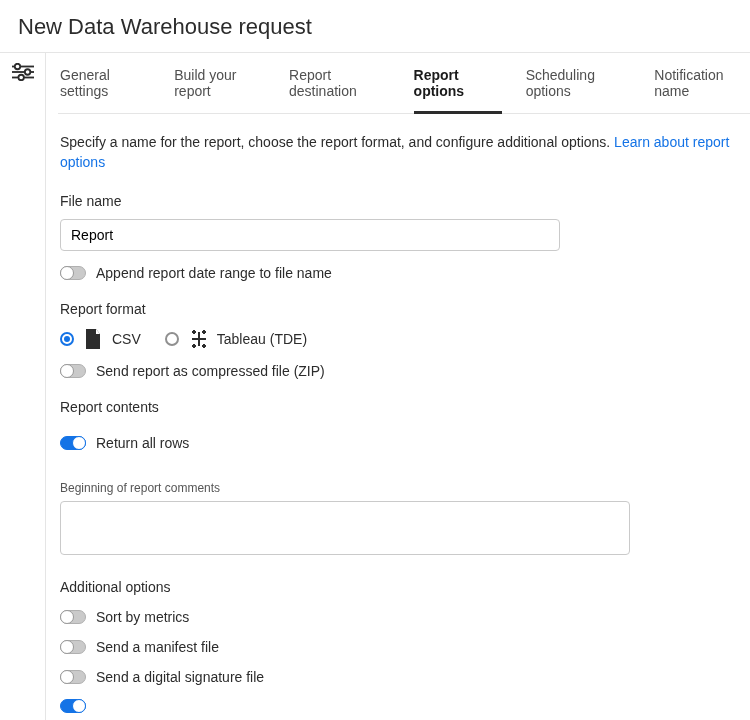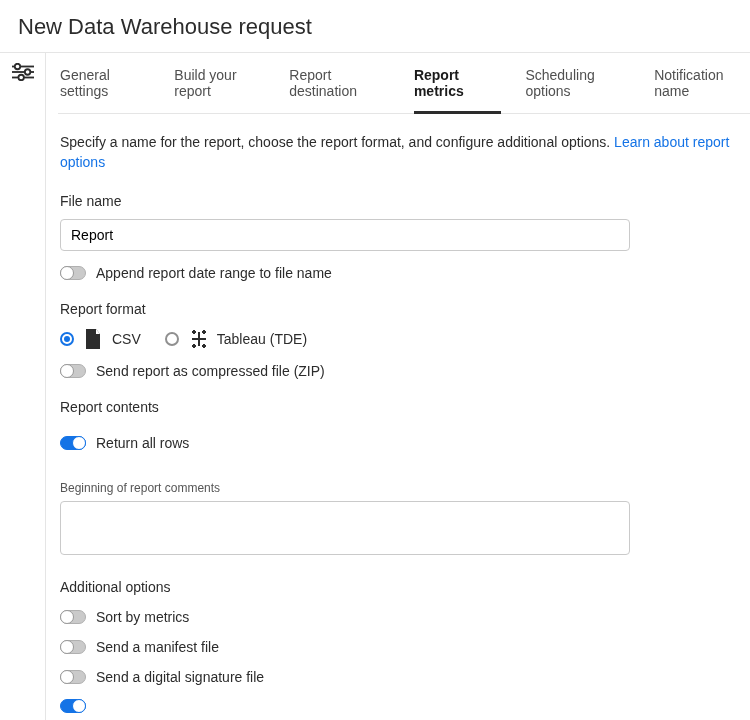--- a/index.html
+++ b/index.html
@@ -10,21 +10,21 @@
   .left-rail { width: 46px; border-right: 1px solid #e5e5e5; padding-top: 8px; display: flex; justify-content: center; }
   .left-rail svg { margin-top: 2px; }
   .main { flex: 1; padding: 0 0 24px 12px; }
   .tabs { display: flex; gap: 24px; padding: 14px 0 0 2px; border-bottom: 1px solid #e5e5e5; }
   .tab { font-size: 14px; color: #505050; padding-bottom: 12px; cursor: pointer; }
   .tab.active { color: #1b1b1b; font-weight: 600; border-bottom: 3px solid #2c2c2c; margin-bottom: -1px; }
   .body { padding: 18px 14px 0 2px; }
   .intro { font-size: 14px; color: #2c2c2c; line-height: 1.45; }
   .intro a { color: #1473e6; text-decoration: none; }
   .section-label { font-size: 14px; font-weight: 400; margin-top: 20px; }
-  .text-input { width: 570px; max-width: 95%; margin-top: 10px; padding: 7px 10px; font-size: 14px; border: 1px solid #cacaca; border-radius: 4px; background: #fff; }
+  .text-input { width: 500px; max-width: 95%; margin-top: 10px; padding: 7px 10px; font-size: 14px; border: 1px solid #cacaca; border-radius: 4px; background: #fff; }
   .row { display: flex; align-items: center; gap: 10px; margin-top: 14px; font-size: 14px; }
   .toggle { position: relative; width: 26px; height: 14px; border-radius: 8px; background: #cacaca; flex-shrink: 0; cursor: pointer; border: 1px solid #b0b0b0; }
   .toggle .knob { position: absolute; top: -1px; left: -1px; width: 14px; height: 14px; border-radius: 50%; background: #fff; border: 1px solid #999; }
   .toggle.on { background: #1473e6; border-color: #1473e6; }
   .toggle.on .knob { left: auto; right: -1px; border-color: #1473e6; }
   .radio-row { display: flex; align-items: center; gap: 10px; margin-top: 12px; }
   .radio { width: 14px; height: 14px; border: 2px solid #909090; border-radius: 50%; position: relative; cursor: pointer; flex-shrink: 0; }
   .radio.selected { border-color: #1473e6; }
   .radio.selected::after { content: ""; position: absolute; width: 6px; height: 6px; background: #1473e6; border-radius: 50%; top: 2px; left: 2px; }
   .fmt-icon { width: 18px; height: 20px; flex-shrink: 0; }
@@ -51,21 +51,21 @@
         <circle cx="10" cy="15" r="3" fill="#fff" stroke="#2c2c2c" stroke-width="2"></circle>
       </svg>
     </span>
   </div>
 
   <div class="main">
     <div class="tabs">
       <div class="tab">General settings</div>
       <div class="tab">Build your report</div>
       <div class="tab">Report destination</div>
-      <div class="tab active">Report metrics</div>
+      <div class="tab active">Report options</div>
       <div class="tab">Scheduling options</div>
       <div class="tab">Notification name</div>
     </div>
 
     <div class="body">
       <div class="intro">
         <span>Specify a name for the report, choose the report format, and configure additional options. </span><a href="#">Learn about report options</a>
       </div>
 
       

